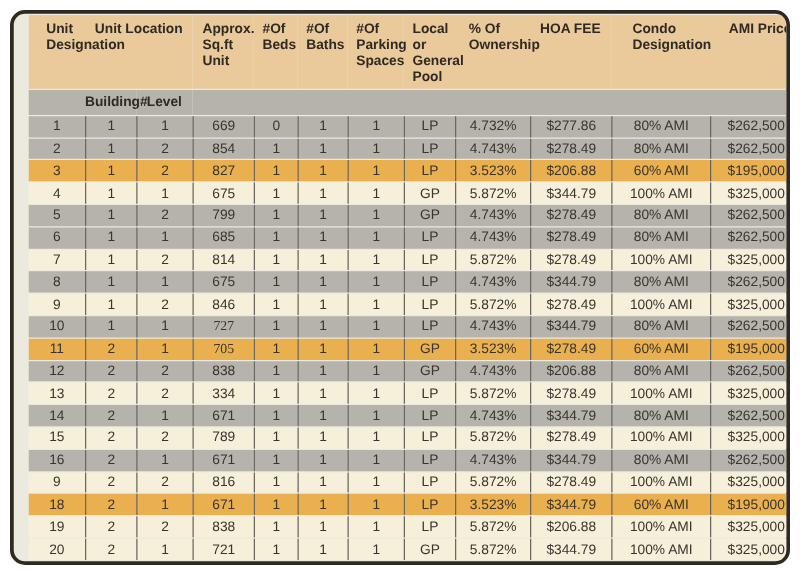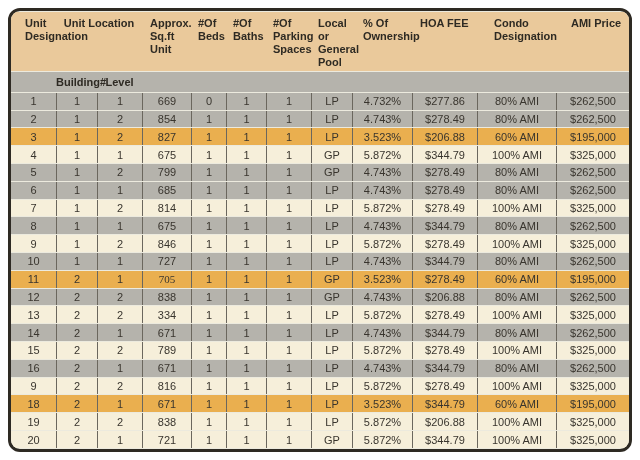--- a/index.html
+++ b/index.html
@@ -14,20 +14,21 @@
     border: 3px solid #2e2a23;
     border-radius: 12px;
     overflow: hidden;
     background: #eceade;
   }
   table {
     width: 100%; height: 100%;
     border-collapse: separate;
     border-spacing: 0 1px;
     table-layout: fixed;
+    margin-left: 12px;
   }
   tr.head { height: 42px; }
   th {
     background: #eac99b;
     color: #2e2a23;
     font-size: 11px;
     font-weight: bold;
     text-align: left;
     vertical-align: top;
     padding: 5px 0 2px 8px;
@@ -238,21 +239,21 @@
           <td style="background: rgb(246, 239, 218);">LP</td>
           <td style="background: rgb(246, 239, 218);">5.872%</td>
           <td style="background: rgb(246, 239, 218);">$278.49</td>
           <td style="background: rgb(246, 239, 218);">100% AMI</td>
           <td style="background: rgb(246, 239, 218);">$325,000</td>
         </tr>
         <tr>
           <td style="background: rgb(181, 179, 172);">10</td>
           <td style="background: rgb(181, 179, 172);">1</td>
           <td style="background: rgb(181, 179, 172);">1</td>
-          <td style="background: rgb(181, 179, 172);">727</td>
+          <td style="background: rgb(181, 179, 172); font-family: Liberation Serif, serif;">727</td>
           <td style="background: rgb(181, 179, 172);">1</td>
           <td style="background: rgb(181, 179, 172);">1</td>
           <td style="background: rgb(181, 179, 172);">1</td>
           <td style="background: rgb(181, 179, 172);">LP</td>
           <td style="background: rgb(181, 179, 172);">4.743%</td>
           <td style="background: rgb(181, 179, 172);">$344.79</td>
           <td style="background: rgb(181, 179, 172);">80% AMI</td>
           <td style="background: rgb(181, 179, 172);">$262,500</td>
         </tr>
         <tr>

